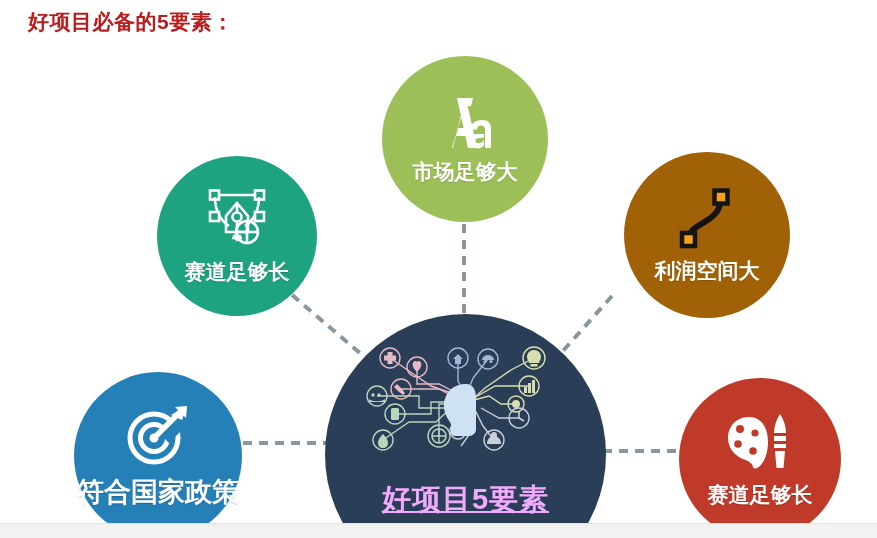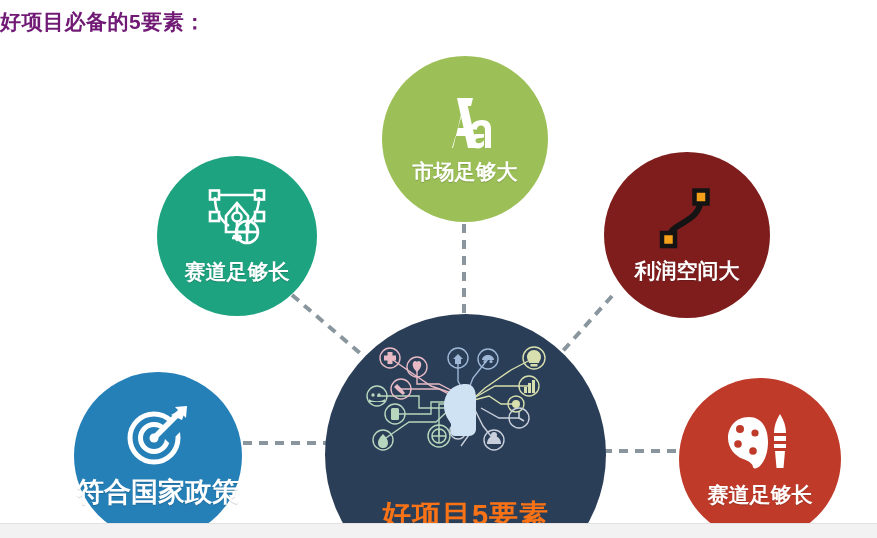--- a/index.html
+++ b/index.html
@@ -13,25 +13,25 @@
   #page {
     position: relative;
     width: 877px;
     height: 538px;
     background: #ffffff;
     overflow: hidden;
   }
   
   .page-title {
     position: absolute;
-    left: 0;
+    left: 28px;
     top: 8px;
     font-size: 21px;
     font-weight: bold;
-    color: #701a75;
+    color: #b91c1c;
     letter-spacing: 0.5px;
     white-space: nowrap;
   }
   
   .bottom-strip {
     position: absolute;
     left: 0;
     bottom: 0;
     width: 877px;
     height: 14px;
@@ -64,21 +64,21 @@
     text-shadow: 0 1px 1px rgba(0,0,0,0.18);
     white-space: nowrap;
   }
   .node-icon {
     display: block;
   }
 
   
   #node-market     { left: 382px; top: 56px;  width: 166px; height: 166px; background: #9cc057; }
   #node-track      { left: 157px; top: 156px; width: 160px; height: 160px; background: #1ea380; }
-  #node-profit     { left: 604px; top: 152px; width: 166px; height: 166px; background: #7f1d1d; }
+  #node-profit     { left: 624px; top: 152px; width: 166px; height: 166px; background: #a16207; }
   #node-policy     { left: 74px;  top: 372px; width: 168px; height: 168px; background: #2580b8; }
   #node-pain       { left: 679px; top: 378px; width: 162px; height: 162px; background: #bf3a29; }
 
   #node-market .node-icon  { margin-bottom: 4px; }
   #node-track  .node-icon  { margin-bottom: 6px; }
   #node-profit .node-icon  { margin-bottom: 6px; }
   #node-policy .node-icon  { margin-bottom: 8px; }
   #node-pain   .node-icon  { margin-bottom: 6px; }
 
   #node-market .node-label { font-size: 21px; }
@@ -99,22 +99,22 @@
     display: flex;
     flex-direction: column;
     align-items: center;
     justify-content: flex-start;
     overflow: hidden;
   }
   #node-center .hub-graphic {
     margin-top: 22px;
   }
   #node-center .hub-label {
-    margin-top: 16px;
-    color: #f97316;
+    margin-top: 0;
+    color: #f0abfc;
     font-size: 29px;
     font-weight: bold;
     letter-spacing: 1px;
     white-space: nowrap;
     text-decoration: underline;
   }
 </style>
 </head>
 <body>
 

